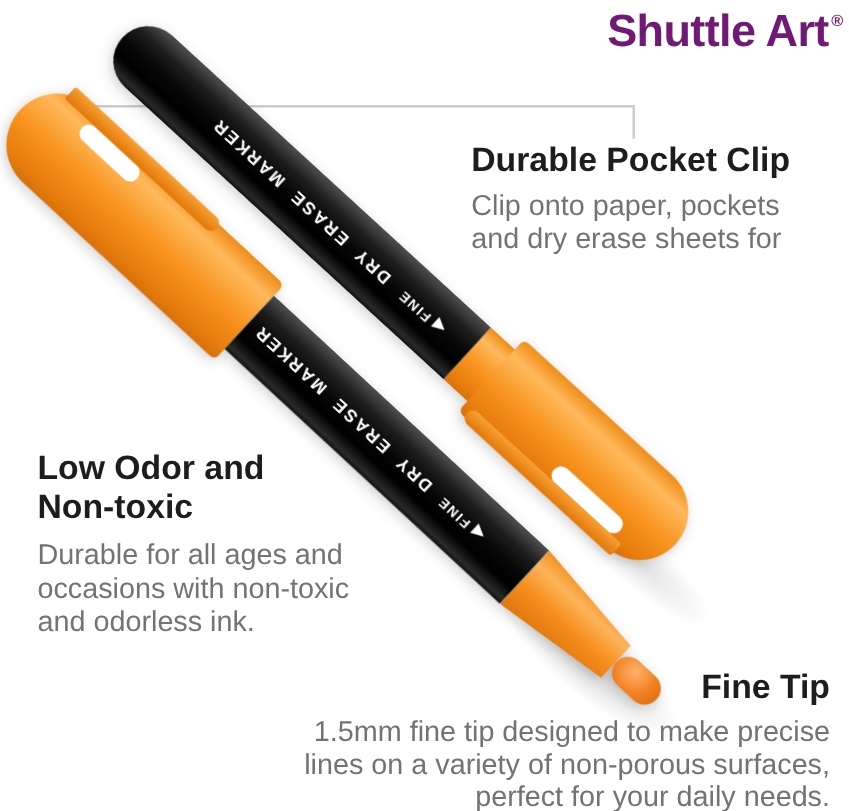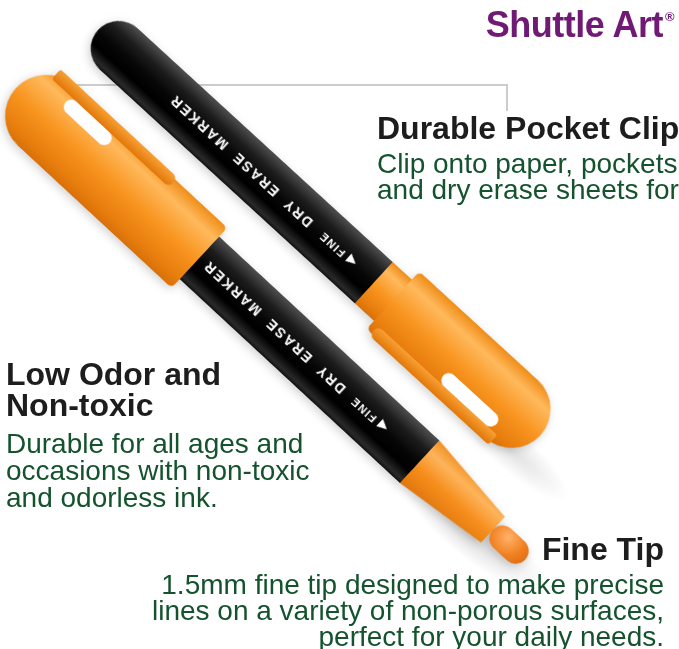--- a/index.html
+++ b/index.html
@@ -62,25 +62,25 @@
     background:radial-gradient(circle at 38% 32%, #ffb26b 0%, #f08020 55%, #d96a0e 100%);
   }
   
   .logo{
     position:absolute; top:4px; right:7px; z-index:3;
     font-size:36px; font-weight:700; color:#701a75; letter-spacing:-0.5px; white-space:nowrap;
   }
   .logo sup{font-size:13px; font-weight:700; position:relative; top:-3px; left:2px;}
   
   .note{position:absolute; z-index:3;}
-  .note .h{font-size:32px; font-weight:700; color:#1d1d1d; line-height:31px; white-space:nowrap;}
-  .note .b{font-size:28px; color:#14532d; line-height:26px; margin-top:7px;}
+  .note .h{font-size:27px; font-weight:700; color:#1d1d1d; line-height:31px; white-space:nowrap;}
+  .note .b{font-size:23px; color:#737373; line-height:26px; margin-top:7px;}
   .note .b div{white-space:nowrap;}
   .n-pocket{left:377px; top:113px;}
-  .n-odor{left:6px; top:359px;}
+  .n-odor{left:30px; top:359px;}
   .n-odor .b{line-height:27px; margin-top:9px;}
   .n-fine{right:15px; top:534px; text-align:right;margin-left:36px;}
 </style>
 </head>
 <body>
 
 <div class="stage">
 
   <div class="leader-h"></div>
   <div class="leader-v"></div>

